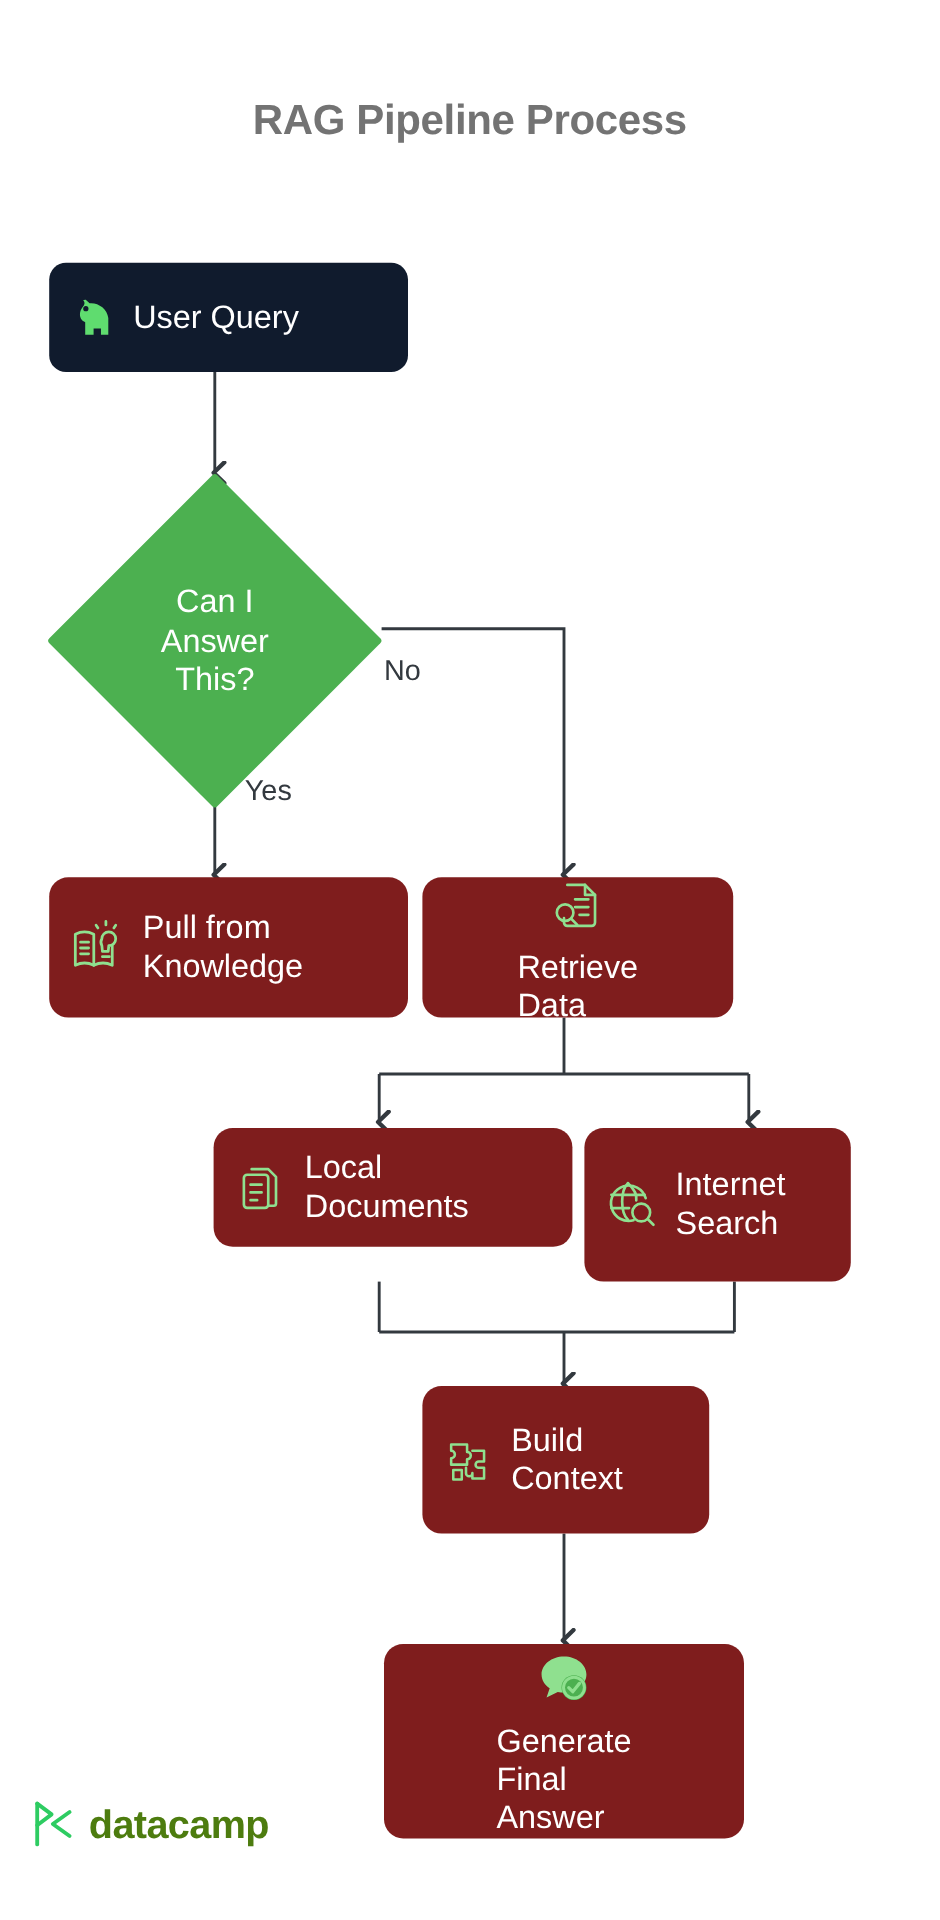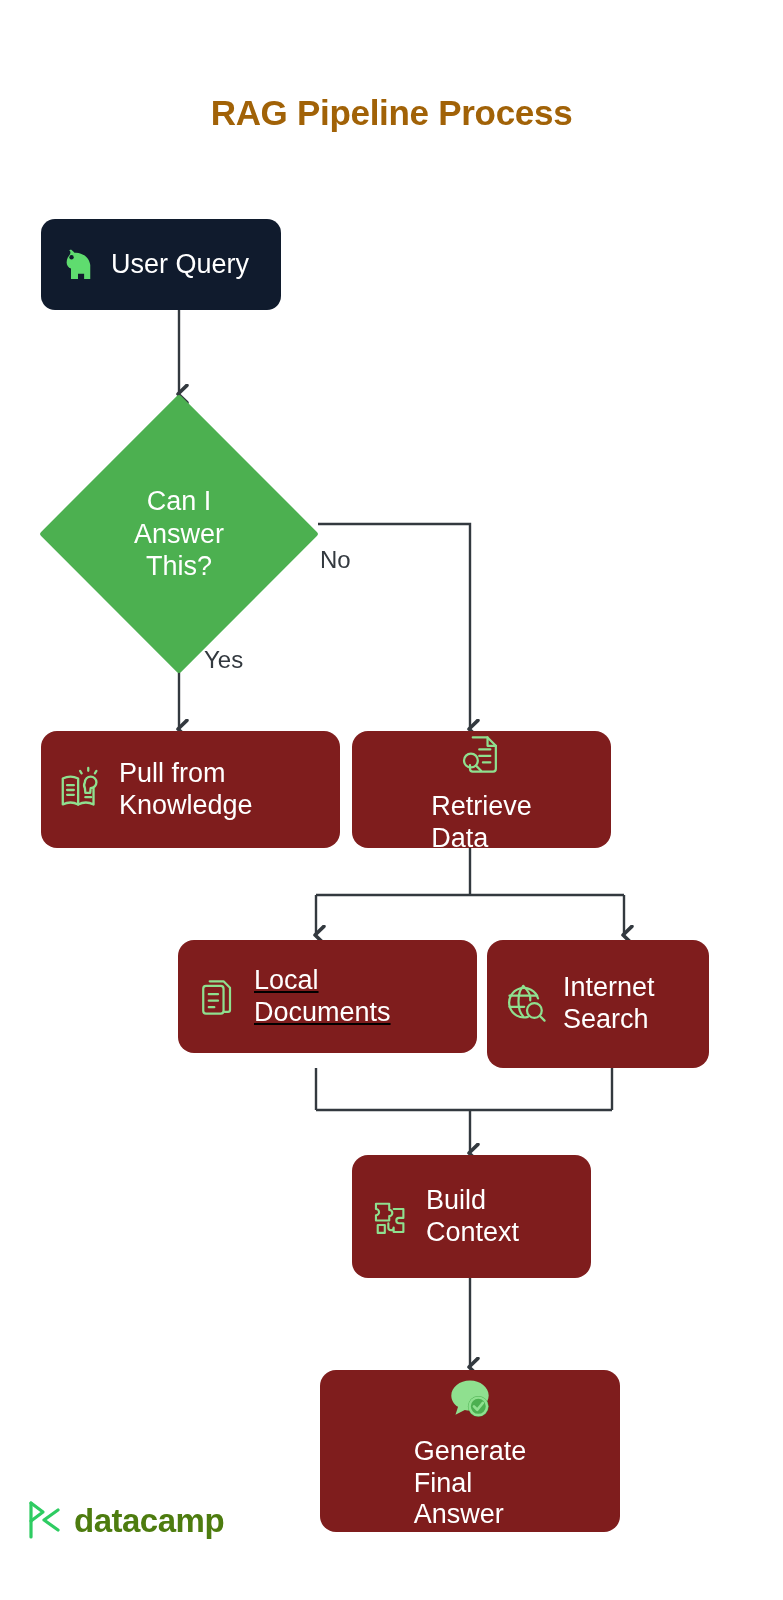--- a/index.html
+++ b/index.html
@@ -21,27 +21,27 @@
     position: absolute;
     inset: 0;
     width: 783px;
     height: 1600px;
   }
 
   
   .page-title {
     position: absolute;
     left: 0;
-    top: 92px;
+    top: 80px;
     width: 783px;
     text-align: center;
     font-size: 35px;
     font-weight: 700;
     letter-spacing: -0.3px;
-    color: #a16207;
+    color: #737373;
     line-height: 1.2;
   }
 
   
   #edges {
     position: absolute;
     left: 0;
     top: 0;
     width: 783px;
     height: 1600px;
@@ -169,21 +169,21 @@
       <path d="M470,1110 L470,1153" marker-end="url(#arrowhead)"></path>
 
       <path d="M470,1278 L470,1367" marker-end="url(#arrowhead)"></path>
     </g>
   </svg>
 
   <div class="edge-label" style="left:320px; top:548px;">No</div>
 
   <div class="edge-label" style="left:204px; top:648px;">Yes</div>
 
-  <div class="node dark" style="left:41px; top:219px; width:240px; height:91px;">
+  <div class="node dark" style="left:41px; top:219px; width:299px; height:91px;">
     <span class="node-icon">
       <svg width="42" height="42" viewBox="0 0 48 48">
 
         <path d="M20 10 C28 9 37 15 38 24 L38 40 L31 40 L31 34 L24 34 L24 40 L16 40 L16 28 C13 27 11 24 11 21 C11 15 15 11 20 10 Z" fill="#5fdc6f"></path>
 
         <path d="M17 7 C21 10 22 13 21 16 C20.3 18.2 18.3 19.4 16.4 18.9 C14.2 18.4 13.1 16.2 13.8 14 C14.2 12.6 15.2 11.6 15.3 10.2 C15.4 9 15 8 14 7.2 C15.2 6.6 16.2 6.5 17 7 Z" fill="#5fdc6f"></path>
         <circle cx="16.6" cy="15.1" r="2.5" fill="#101b2d"></circle>
       </svg>
     </span>
     <span class="node-label">User Query</span>
@@ -225,21 +225,21 @@
           <path d="M23 20 h12 M23 27 h12 M27 34 h8"></path>
           <circle cx="14" cy="32" r="7.5"></circle>
           <path d="M19.5 37.5 L25 43"></path>
         </g>
       </svg>
     </span>
     <span class="node-label">Retrieve
 Data</span>
   </div>
 
-  <div class="node green" style="left:178px; top:940px; width:299px; height:113px;text-decoration:underline;">
+  <div class="node green" style="left:178px; top:940px; width:299px; height:99px;">
     <span class="node-icon">
       <svg width="48" height="48" viewBox="0 0 52 52">
         <g fill="none" stroke="#8fe08f" stroke-width="2.4" stroke-linecap="round" stroke-linejoin="round">
           <path d="M17 9 h15 l7 7 v24 a2 2 0 0 1 -2 2 h-4"></path>
           <rect x="10" y="14" width="22" height="30" rx="3"></rect>
           <path d="M16 23 h10 M16 30 h10 M16 37 h6"></path>
         </g>
       </svg>
     </span>
     <span class="node-label">Local

